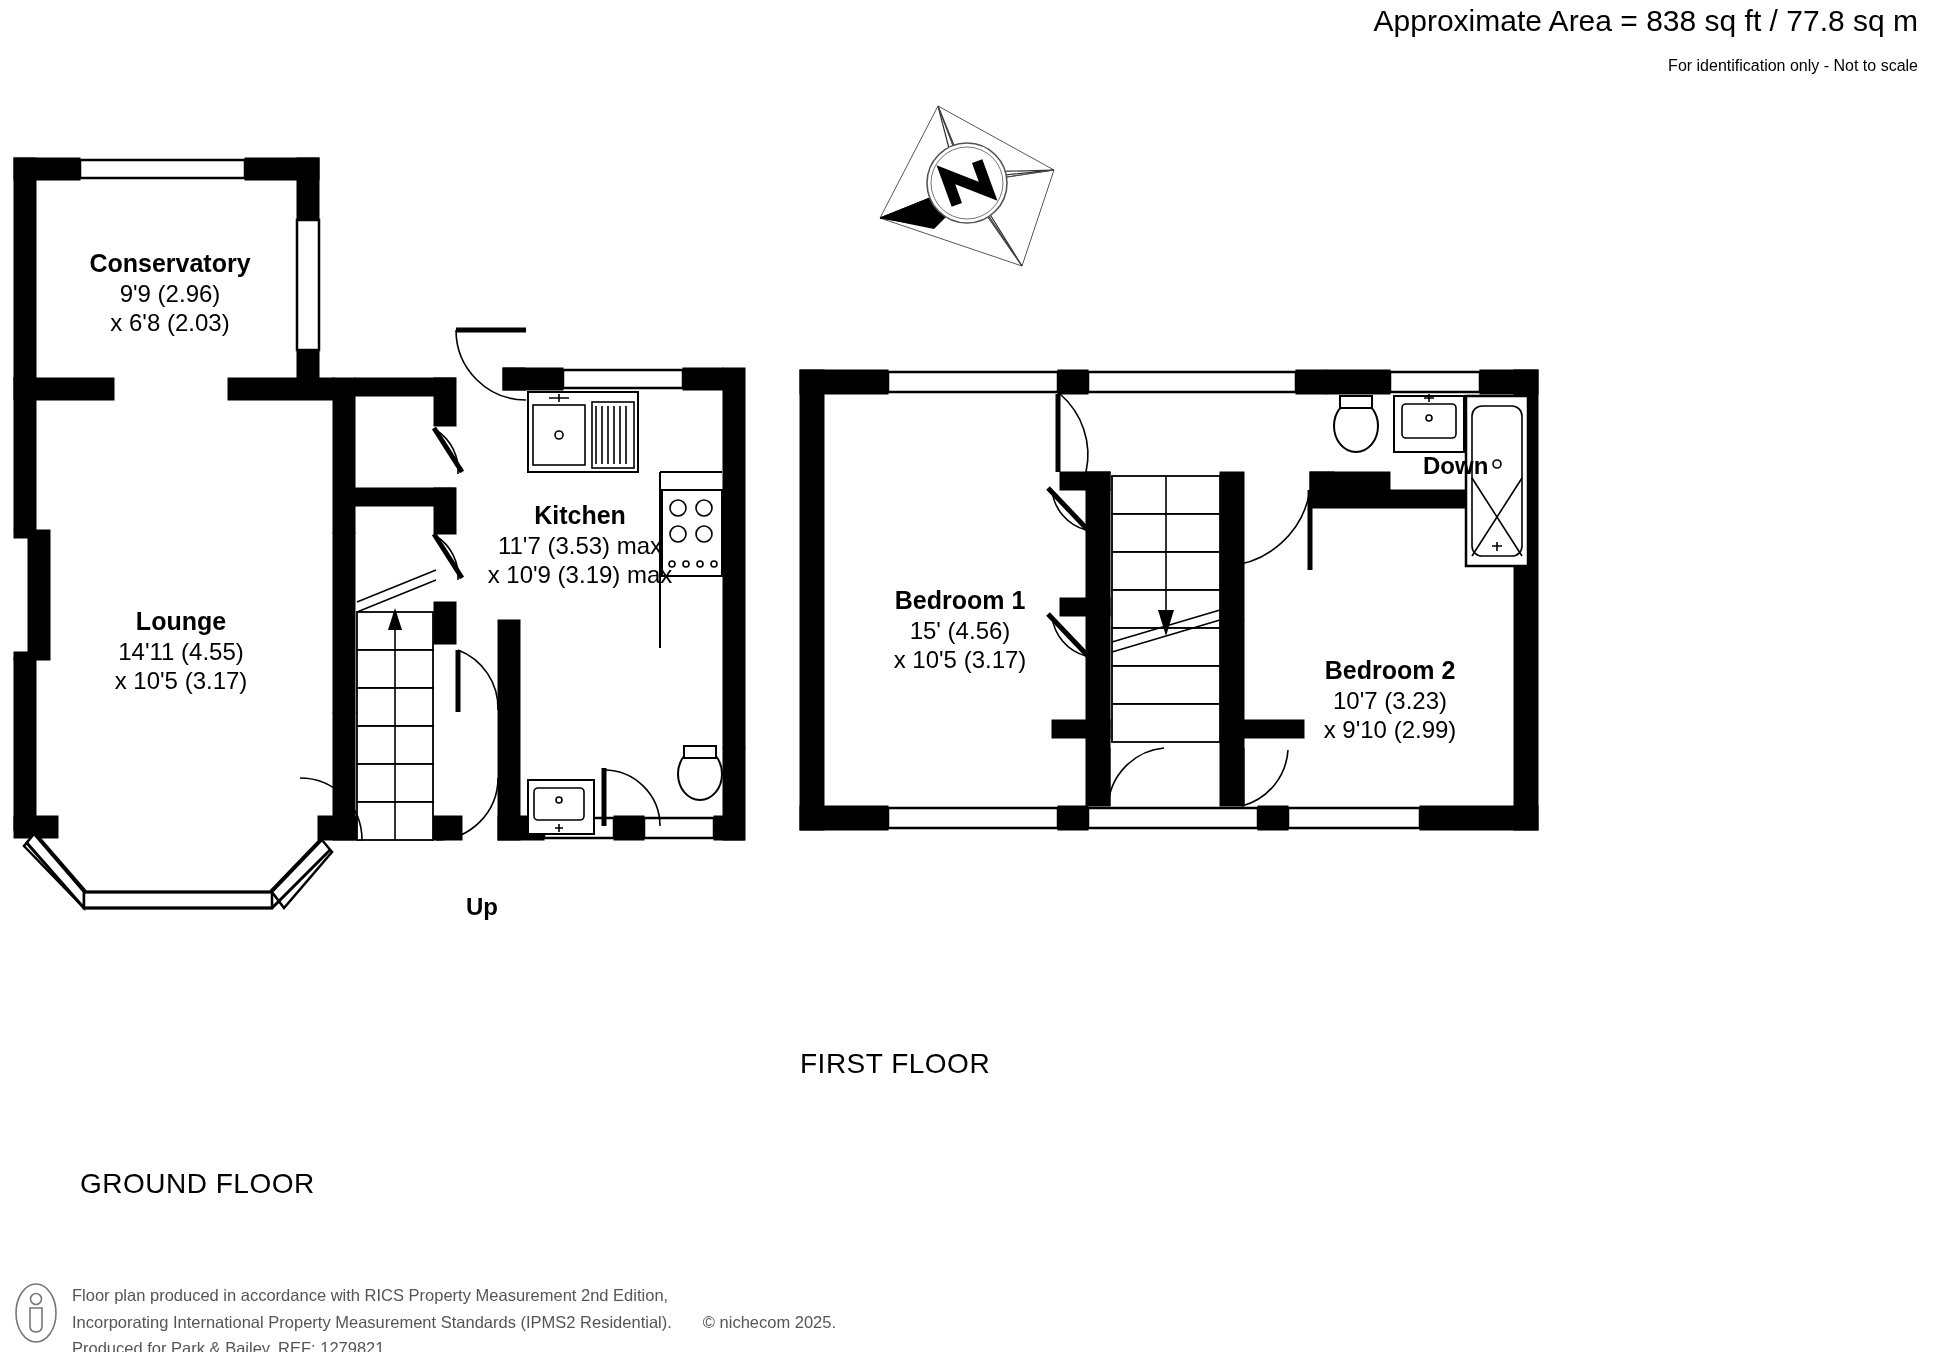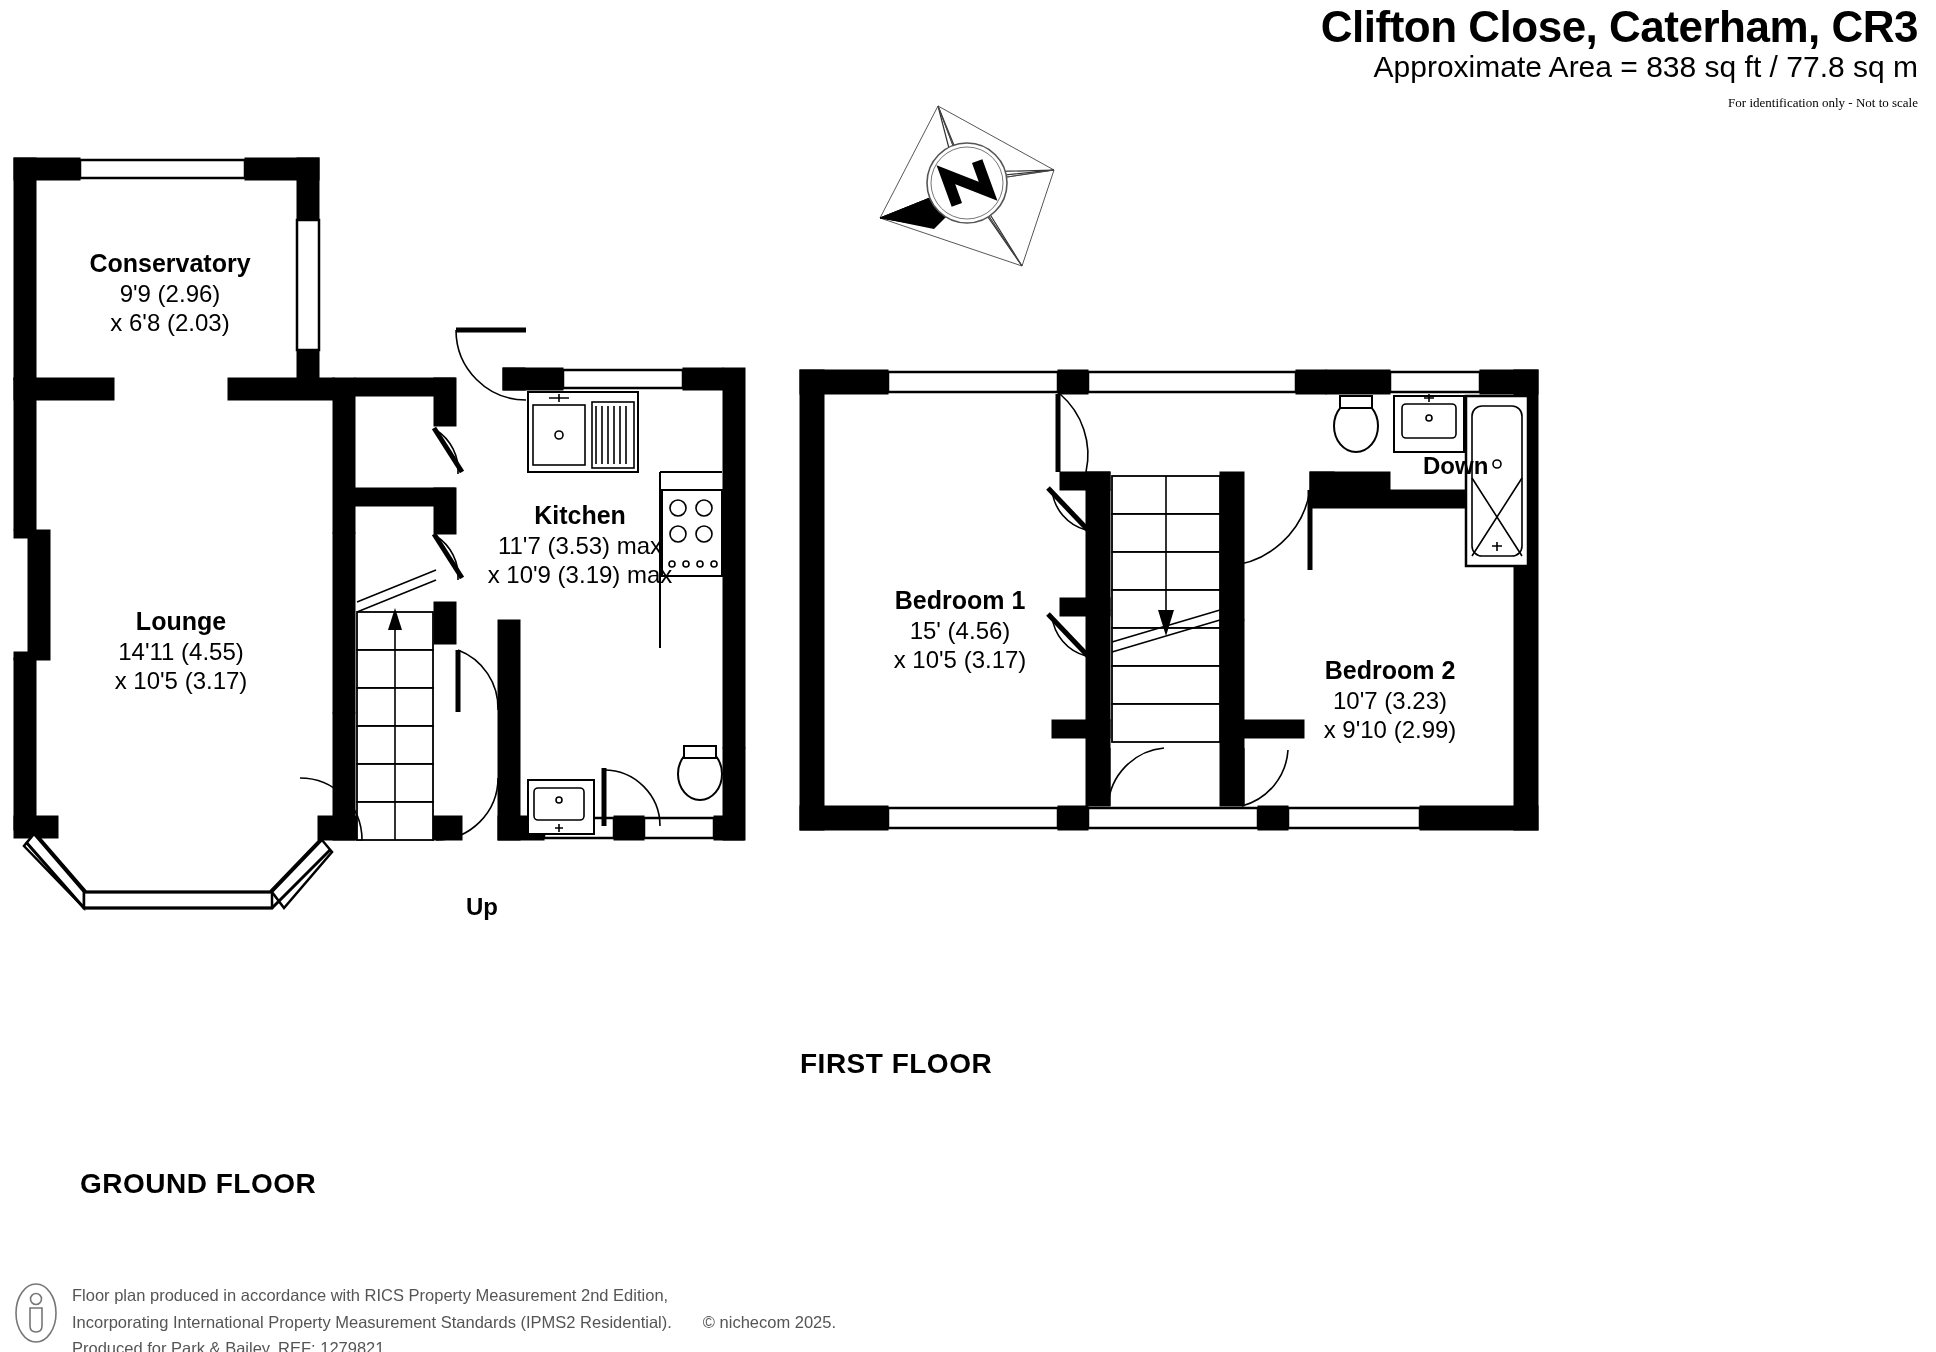--- a/index.html
+++ b/index.html
@@ -33,30 +33,29 @@
     white-space: nowrap;
   }
   #area {
     font-size: 30px;
     font-weight: normal;
     margin-top: 0;
     line-height: 1.1;
     white-space: nowrap;
   }
   #notice {
-    font-size: 13px;
-    margin-top: 12px;
-    white-space: nowrap;
-    font-family: Liberation Serif, serif;
+    font-size: 16px;
+    margin-top: 20px;
+    white-space: nowrap;
   }
 
   
   .floor-caption {
     font-size: 28px;
-    font-weight: bold;
+    font-weight: normal;
     letter-spacing: 0.5px;
     white-space: nowrap;
   }
 
   
   .room-label {
     text-align: center;
     line-height: 1.22;
     white-space: nowrap;
   }
@@ -94,21 +93,20 @@
   }
   #footer-text .ft-line { display: block; }
   .ft-copy { margin-left: 31px; }
 
   svg { display: block; }
 </style>
 </head>
 <body>
 
 <div id="header">
-  <div id="title">Clifton Close, Caterham, CR3</div>
   <div id="area">Approximate Area = 838 sq ft / 77.8 sq m</div>
   <div id="notice">For identification only - Not to scale</div>
 </div>
 
 <div class="abs" style="left:872px; top:98px; width:190px; height:170px;">
   <svg width="190" height="170" viewBox="0 0 190 170">
 
     <g fill="#ffffff" stroke="#333333" stroke-width="1.2">
       <path d="M 66 8 L 92 72 L 95 85 L 80 62 Z"></path>
       <path d="M 182 72 L 104 80 L 95 85 L 108 74 Z"></path>

